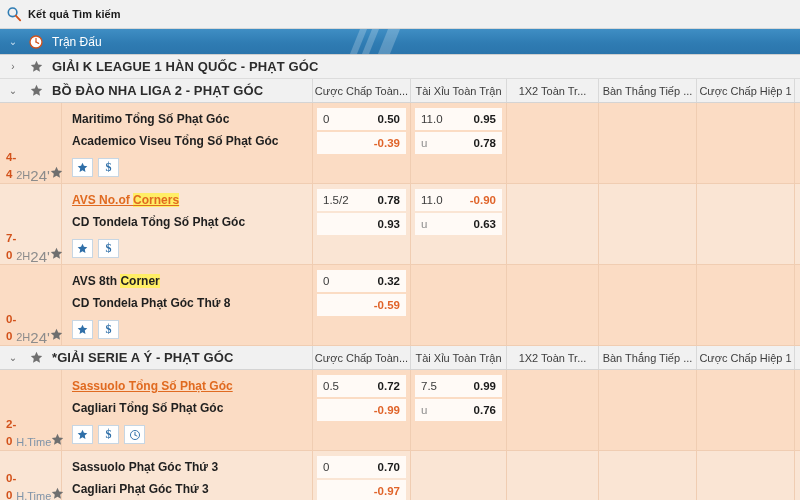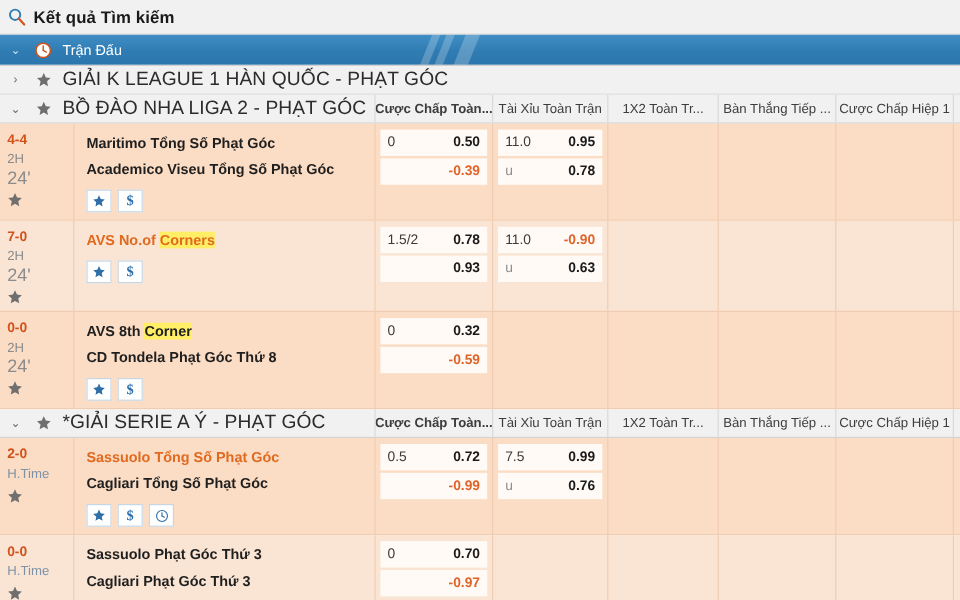--- a/index.html
+++ b/index.html
@@ -16,21 +16,21 @@
     height: 29px;
     background: #f1f1f1;
     border-bottom: 1px solid #d8d8d8;
     display: flex; align-items: center;
     padding: 0 8px 0 6px;
     position: relative;
   }
   .search-icon { width: 16px; height: 16px; position: relative; flex: 0 0 16px; margin-right: 6px; }
   .search-icon svg { display:block; }
   .topbar-title {
-    font-size: 14px; font-weight: bold; color: #1a1a1a;
+    font-size: 11px; font-weight: bold; color: #1a1a1a;
     letter-spacing: .1px;
   }
   .filter-box {
     position: absolute; right: 0px; top: 3px;
     height: 22px;
     background: #fff;
     border: 1px solid #cfcfcf;
     border-right: none;
     display: flex; align-items: center;
     padding: 0 6px 0 10px;
@@ -67,65 +67,66 @@
     height: 24px;
     display: flex; align-items: center;
     background: #f1f1f1;
     border-bottom: 1px solid #dcdcdc;
     position: relative;
   }
   .league.with-cols { border-bottom: 1px solid #d4d4d4; }
   .league .chev { width: 26px; text-align:center; font-size: 10px; color:#6b6b6b; flex:0 0 26px; }
   .league .star { flex: 0 0 20px; display:flex; align-items:center; justify-content:center; }
   .league .lname {
-    font-size: 16px; color: #2c2c2c; margin-left: 6px; white-space: nowrap;
+    font-size: 13px; color: #2c2c2c; margin-left: 6px; white-space: nowrap;
     letter-spacing: .1px;
+    font-weight: bold;
   }
   .colheads { display:flex; position:absolute; left: 312px; top:0; height: 100%; align-items:center; }
   .colheads .ch {
     font-size: 11px; color: #3d3d3d; text-align:center;
     border-left: 1px solid #d9d9d9;
     height: 100%; display:flex; align-items:center; justify-content:center;
     white-space: nowrap; overflow: hidden;
   }
-  .ch.w1 { width: 98px; font-weight: bold; }
+  .ch.w1 { width: 98px; }
   .ch.w2 { width: 96px; }
   .ch.w3 { width: 92px; }
   .ch.w4 { width: 98px; }
   .ch.w5 { width: 98px; }
   .ch.w6 { width: 60px; }
 
   
   .match {
     display: flex;
     position: relative;
     border-bottom: 1px solid #f0cdb2;
   }
   .match.sh0 { background: #fbdcc4; }
   .match.sh1 { background: #fae5d4; }
   .leftstrip { width: 6px; flex: 0 0 6px; background: transparent; }
 
   .scorecol {
     width: 56px; flex: 0 0 56px;
-    display: flex; flex-direction: column; align-items: flex-start;
+    display: flex; flex-direction: row; align-items: flex-end;
     padding-top: 6px;
     border-right: 1px solid #f0cdb2;
   }
   .scorecol .score { font-size: 11.5px; font-weight: bold; color: #d2521b; line-height: 17px; }
   .scorecol .half  { font-size: 11px; color: #8c8c8c; line-height: 15px; }
   .scorecol .half.blue { color:#7e93a8; }
   .scorecol .mins  { font-size: 15px; color: #8c8c8c; line-height: 15px; }
   .scorecol .fav   { margin-top: 4px; }
 
   .teamcol { width: 250px; flex: 0 0 250px; padding: 5px 0 0 10px; }
   .teamcol .tm {
     font-size: 12px; font-weight: bold; color: #1f1f1f;
     line-height: 22px; white-space: nowrap;
   }
-  .teamcol .tm.orange { color: #e06a20; font-weight: bold; }
+  .teamcol .tm.orange { color: #e06a20; font-weight: bold; text-decoration: underline; }
   .teamcol .hl { background: #ffee66; }
   .actions { display: flex; gap: 5px; margin-top: 6px; padding-bottom: 6px; }
   .abtn {
     width: 21px; height: 19px; background: #fff;
     border: 1px solid #c7d6e3;
     display: flex; align-items: center; justify-content: center;
     color: #2f6fa8;
   }
   .abtn.dollar { font-size: 12px; font-weight: bold; font-family: "Liberation Serif", serif; }
 
@@ -271,20 +272,21 @@
       <span class="half">2H</span>
       <span class="mins">24'</span>
       <span class="fav">
         <svg width="13" height="13" viewBox="0 0 13 13">
             <polygon points="6.5,0.8 8.2,4.5 12.2,5 9.2,7.8 10,11.8 6.5,9.8 3,11.8 3.8,7.8 0.8,5 4.8,4.5" fill="#6f6f6f"></polygon>
           </svg>
       </span>
     </div>
     <div class="teamcol">
       <div class="tm orange"><span>AVS No.of </span><span class="hl">Corners</span></div>
+      <div class="tm">CD Tondela Tổng Số Phạt Góc</div>
       <div class="actions">
         <span class="abtn">
           <svg width="11" height="11" viewBox="0 0 13 13">
               <polygon points="6.5,0.8 8.2,4.5 12.2,5 9.2,7.8 10,11.8 6.5,9.8 3,11.8 3.8,7.8 0.8,5 4.8,4.5" fill="#2f6fa8"></polygon>
             </svg>
         </span>
         <span class="abtn dollar">$</span>
       </div>
     </div>
     <div class="oddscol">

